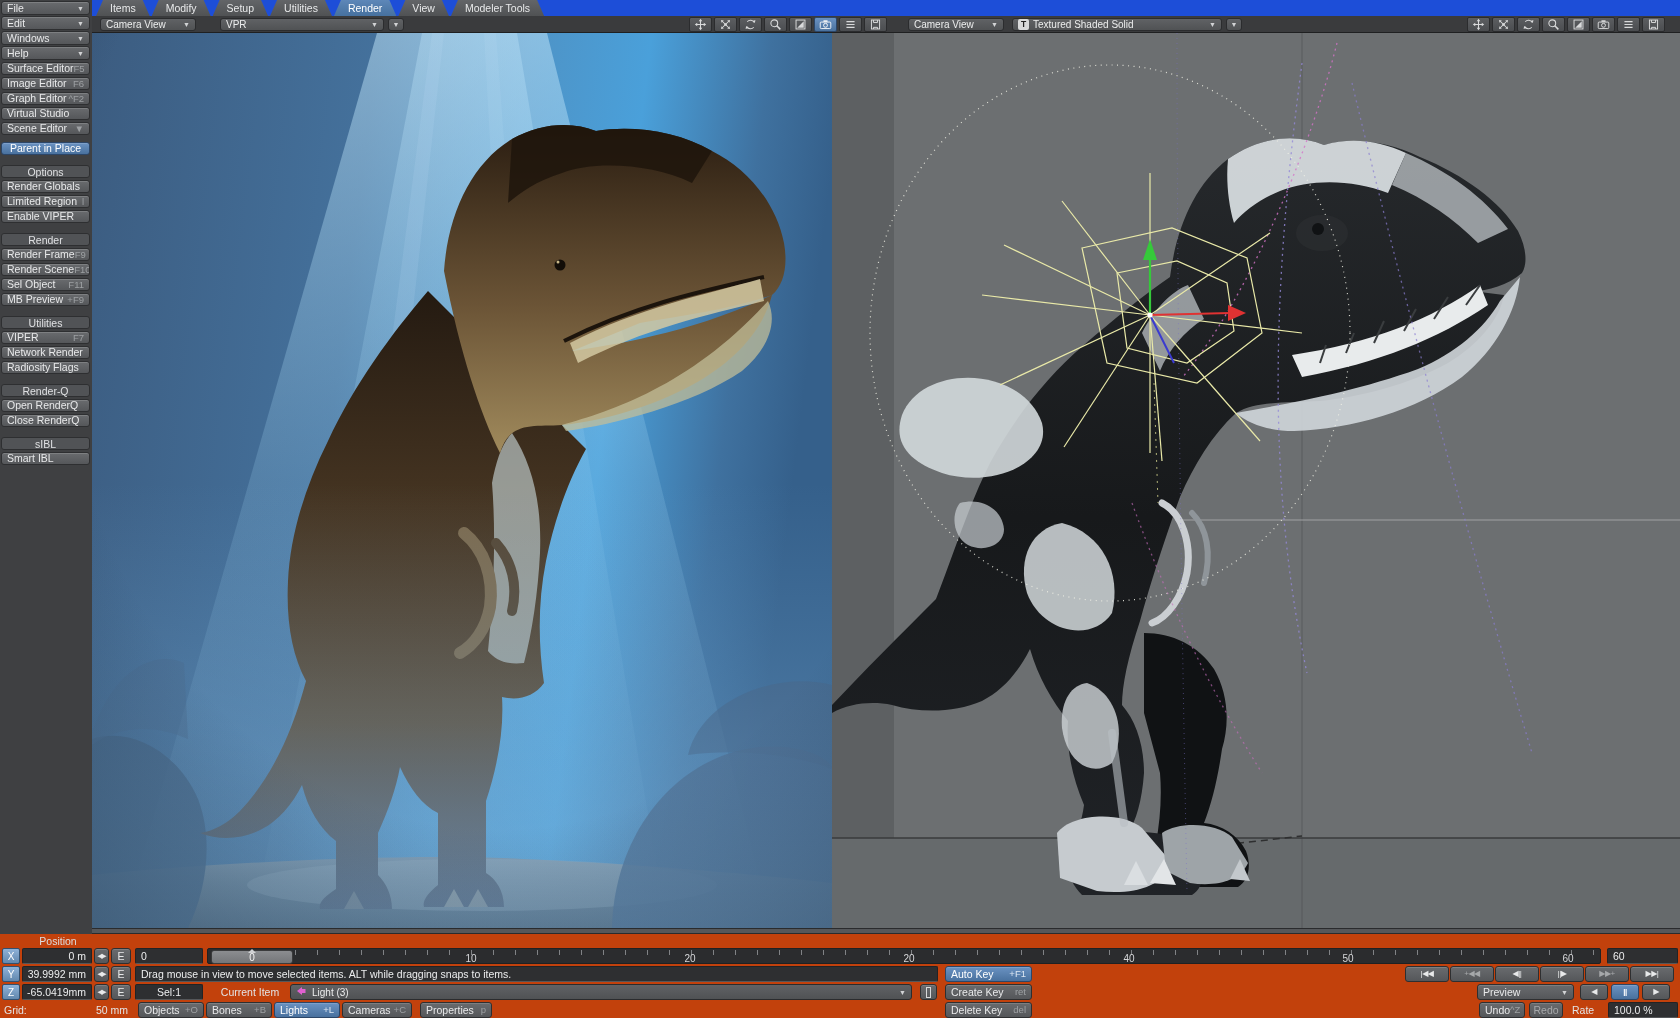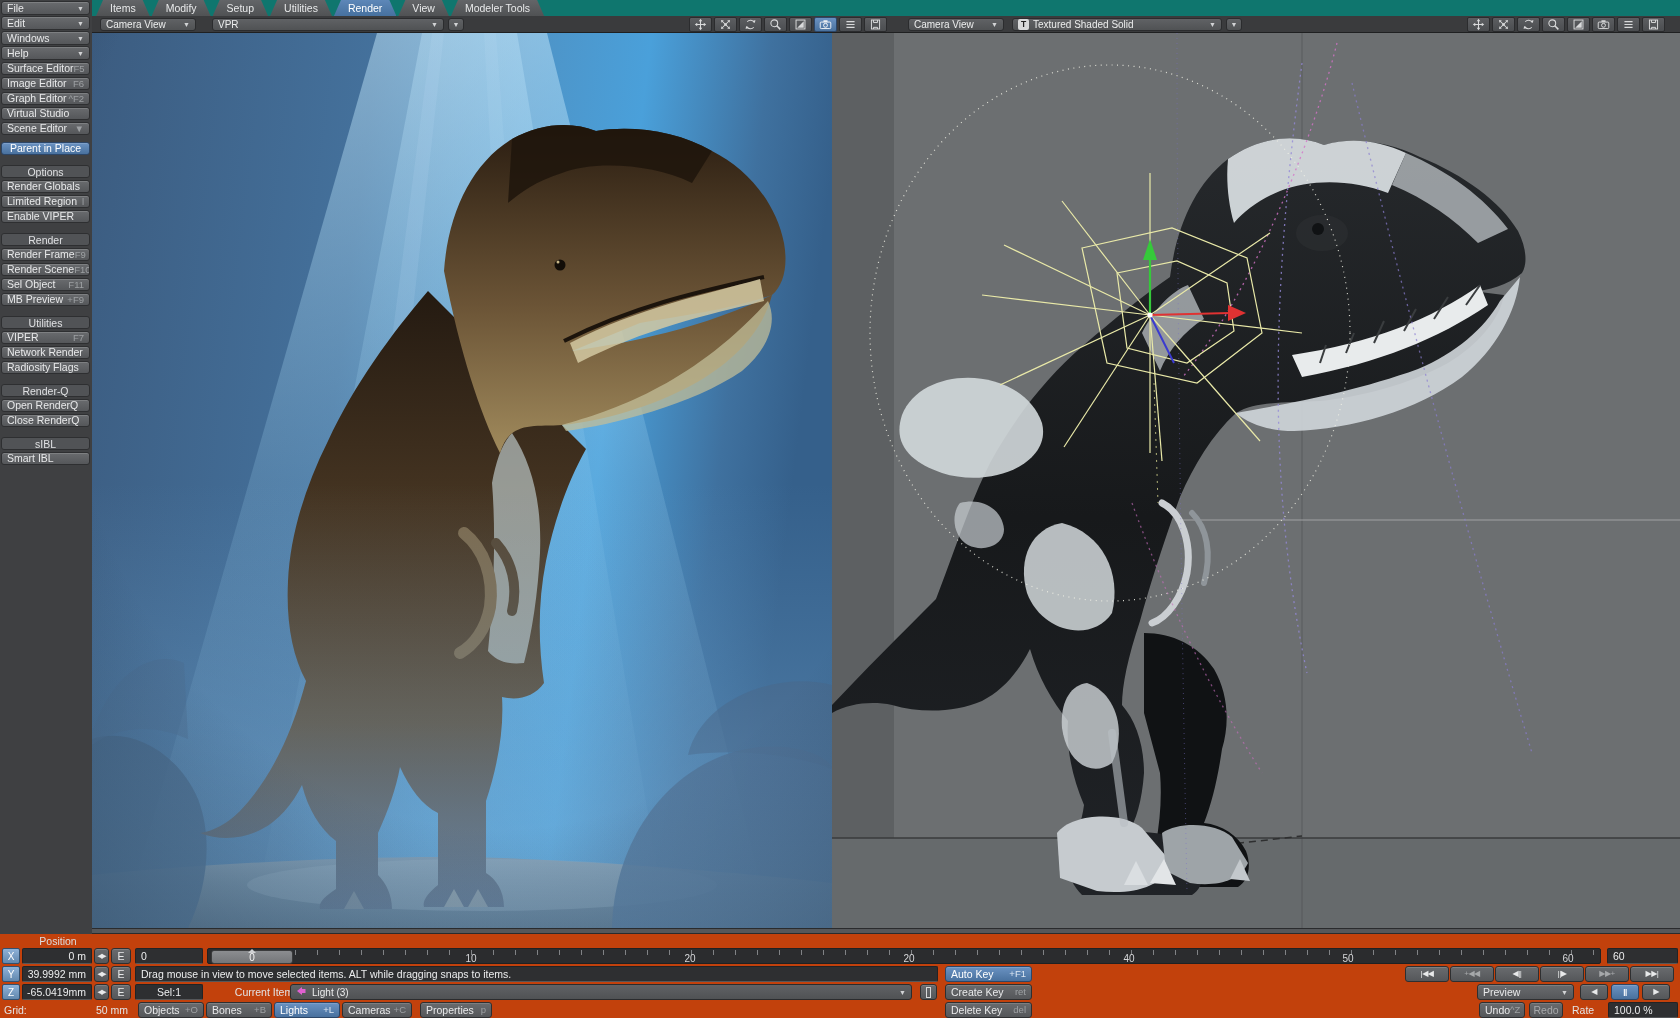--- a/index.html
+++ b/index.html
@@ -21,21 +21,21 @@
        font-size:10.5px;color:#ecedee;padding:0 5px;white-space:nowrap;overflow:hidden;}
   .field.right{justify-content:flex-end;}
   .caret{font-size:7px;color:#d2d3d5;margin-left:4px;}
   
   .menu-col{position:absolute;left:0;top:0;width:92px;}
   .menu-col .btn{height:14px;margin:1px 2px 1px 1px;}
   .sidebar{position:absolute;left:0;top:62px;width:92px;}
   .sidebar .btn,.sidebar .hdr{height:13px;margin:0 2px 2px 1px;}
   .gap6{height:5px}.gap9{height:8px}
   
-  .tabbar{position:absolute;left:92px;top:0;width:1588px;height:16px;background:#0f766e;
+  .tabbar{position:absolute;left:92px;top:0;width:1588px;height:16px;background:#1d4ed8;
           display:flex;align-items:flex-end;padding-left:4px;box-sizing:border-box;}
   .tab{height:16px;line-height:16px;padding:0 14px;font-size:10.5px;color:#e8e9ea;
        background:linear-gradient(#636568,#505254);margin-right:2px;
        clip-path:polygon(7px 0,calc(100% - 7px) 0,100% 100%,0 100%);}
   .tab.active{background:linear-gradient(#5d87b8,#46719f);color:#fff;}
   
   .vph{position:absolute;top:16px;height:17px;background:#3a3b3d;border-bottom:1px solid #1f2021;
        display:flex;align-items:center;box-sizing:border-box;}
   .vph-left{left:92px;width:801px;}
   .vph-right{left:893px;width:787px;}
@@ -216,21 +216,21 @@
         <span class="sc"></span>
       </div>
   </div>
 
   <div class="vph vph-left">
     <div class="dd" style="width:96px;margin-left:8px">
         <span class="lbl">Camera View</span>
         <span class="spacer"></span>
         <span class="caret">▼</span>
       </div>
-    <div class="dd" style="width:232px;margin-left:16px">
+    <div class="dd" style="width:164px;margin-left:24px">
         <span class="lbl">VPR</span>
         <span class="spacer"></span>
         <span class="caret">▼</span>
       </div>
     <div class="dd" style="width:16px;margin-left:4px;justify-content:center">
         <span class="caret" style="margin:0">▼</span>
       </div>
     <span class="spacer"></span>
     <div class="vicon">
         <svg viewBox="0 0 16 16">
@@ -570,21 +570,21 @@
 
     <div class="row r3">
       <div class="abs axis" style="left:2px;width:18px">Z</div>
       <div class="abs field right" style="left:22px;width:70px">-65.0419mm</div>
       <div class="abs btn center tiny" style="left:94px;width:15px">◀▶</div>
       <div class="abs btn center" style="left:111px;width:20px">E</div>
       <div class="abs field" style="left:135px;width:68px;justify-content:center">
           <span>Sel:</span>
           <span>1</span>
         </div>
-      <div class="abs lab" style="left:226px;width:76px;justify-content:center">Current Item</div>
+      <div class="abs lab" style="left:212px;width:76px;justify-content:center">Current Item</div>
       <div class="abs dd" style="left:290px;width:622px;height:16px">
         <span class="lighticon"><svg width="11" height="10" viewBox="0 0 11 10">
               <polygon points="1,5 6,1 6,9" fill="#e060d0"></polygon>
               <rect x="6" y="3" width="3.5" height="4" fill="#e060d0"></rect>
             </svg></span>
         <span class="lbl">Light (3)</span>
         <span class="spacer"></span>
           <span class="caret">▼</span>
       </div>
       <div class="abs btn center" style="left:920px;width:17px">

